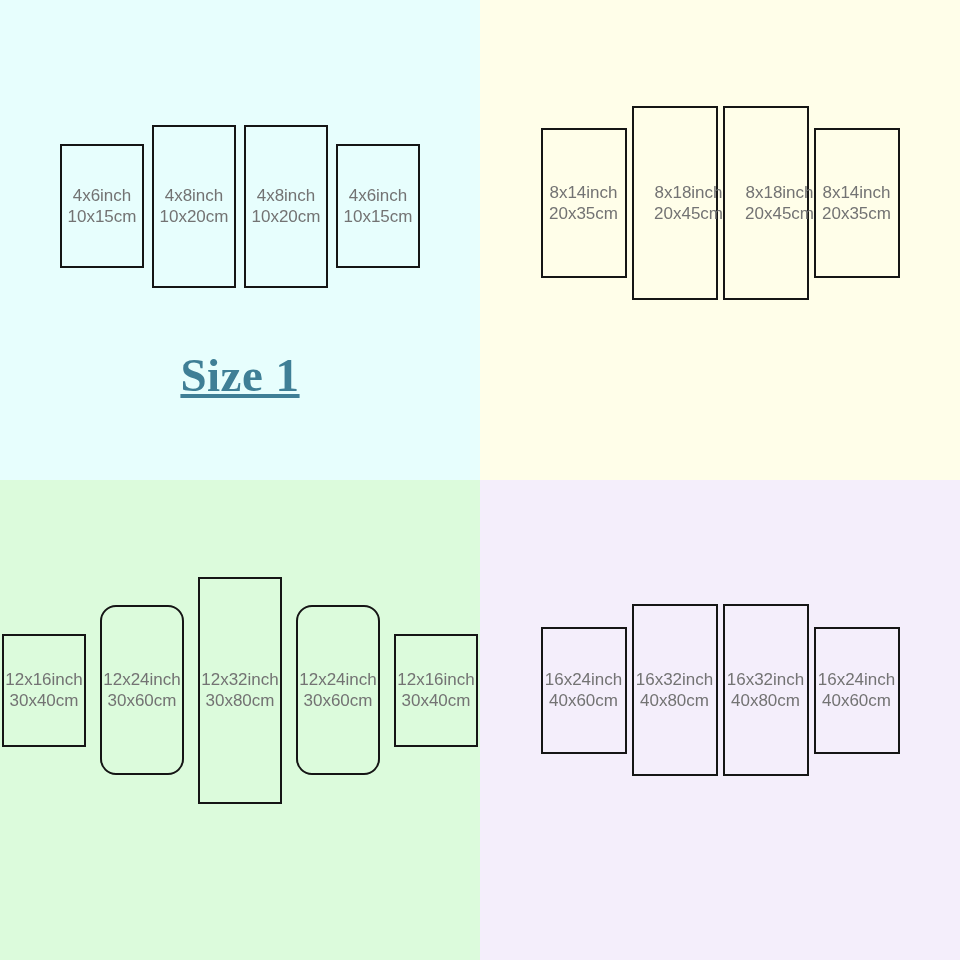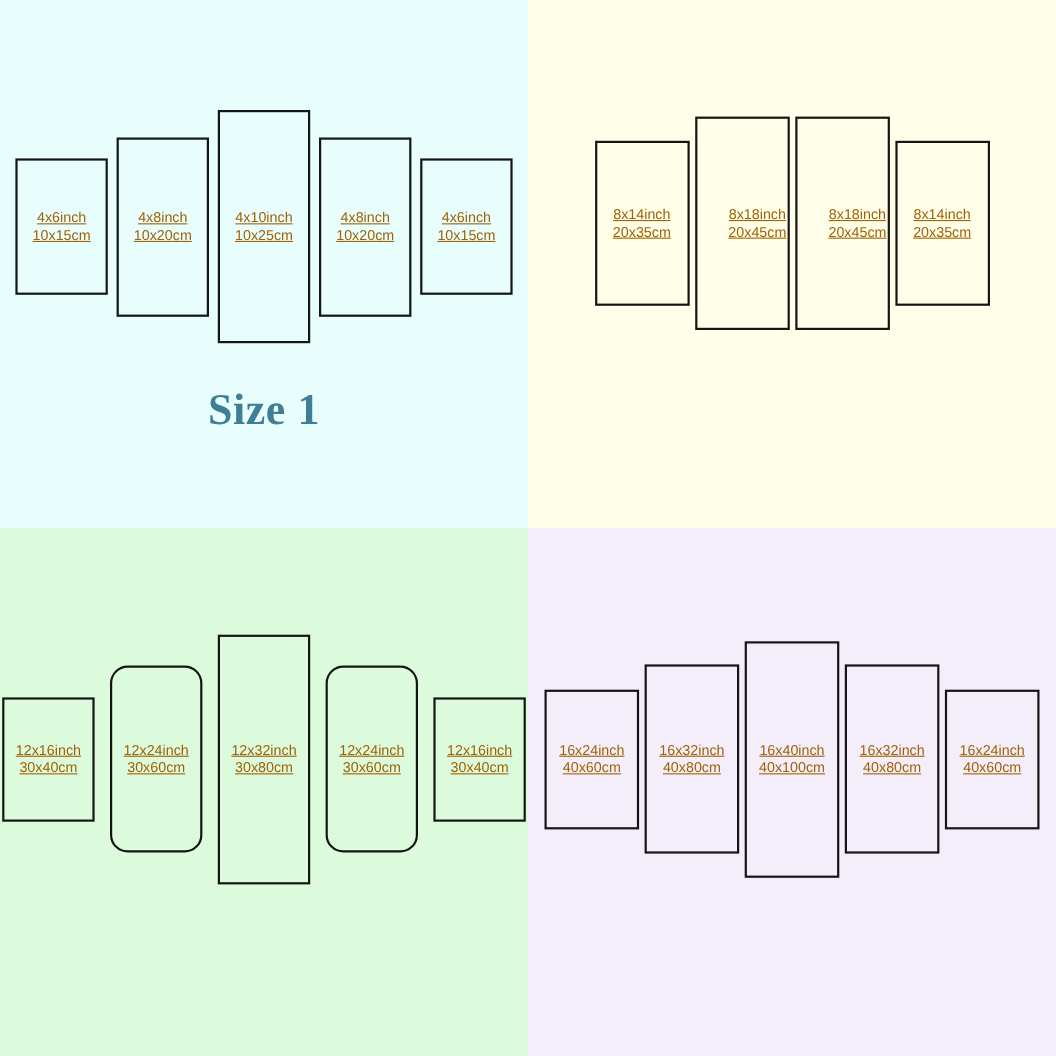--- a/index.html
+++ b/index.html
@@ -28,24 +28,23 @@
 
   .panel{
     border:2px solid #151515;
     box-sizing:border-box;
     display:flex;align-items:center;justify-content:center;
     background:transparent;
     flex:0 0 auto;
   }
   .ptext{
     text-align:center;
-    font-size:13px;line-height:1.25;
-    color:#a16207;
+    font-size:17px;line-height:1.25;
+    color:#737373;
     white-space:nowrap;
-    text-decoration:underline;
   }
   .ptext span{display:block;}
 
   .q0 .panel{width:84px;}
   .q0 .p1,.q0 .p5{height:124px;}
   .q0 .p2,.q0 .p4{height:163px;}
   .q0 .p3{height:212px;}
 
   .q1 .panel{width:86px;}
   .q1 .p1,.q1 .p5{height:150px;}
@@ -58,23 +57,24 @@
   .q2 .p3{height:227px;}
 
   .q3 .panel{width:86px;}
   .q3 .p1,.q3 .p5{height:127px;}
   .q3 .p2,.q3 .p4{height:172px;}
   .q3 .p3{height:215px;}
 
   .size-label{
     font-family:"Liberation Serif",serif;
     font-weight:700;
-    font-size:40px;
+    font-size:47px;
     color:#3f7f96;
     letter-spacing:0.5px;
+    text-decoration:underline;
   }
   .q0 .size-label,.q1 .size-label{margin-top:22px;}
   .q2 .size-label,.q3 .size-label{margin-top:26px;}
 </style>
 </head>
 <body>
 
 <div class="quad q0">
   <div class="row">
     <div class="panel p1">
@@ -82,26 +82,20 @@
         <span>4x6inch</span>
         <span>10x15cm</span>
       </div>
     </div>
     <div class="panel p2">
       <div class="ptext">
         <span>4x8inch</span>
         <span>10x20cm</span>
       </div>
     </div>
-    <div class="panel p3">
-      <div class="ptext">
-        <span>4x10inch</span>
-        <span>10x25cm</span>
-      </div>
-    </div>
     <div class="panel p4">
       <div class="ptext">
         <span>4x8inch</span>
         <span>10x20cm</span>
       </div>
     </div>
     <div class="panel p5">
       <div class="ptext">
         <span>4x6inch</span>
         <span>10x15cm</span>
@@ -182,26 +176,20 @@
         <span>16x24inch</span>
         <span>40x60cm</span>
       </div>
     </div>
     <div class="panel p2">
       <div class="ptext">
         <span>16x32inch</span>
         <span>40x80cm</span>
       </div>
     </div>
-    <div class="panel p3">
-      <div class="ptext">
-        <span>16x40inch</span>
-        <span>40x100cm</span>
-      </div>
-    </div>
     <div class="panel p4">
       <div class="ptext">
         <span>16x32inch</span>
         <span>40x80cm</span>
       </div>
     </div>
     <div class="panel p5">
       <div class="ptext">
         <span>16x24inch</span>
         <span>40x60cm</span>

